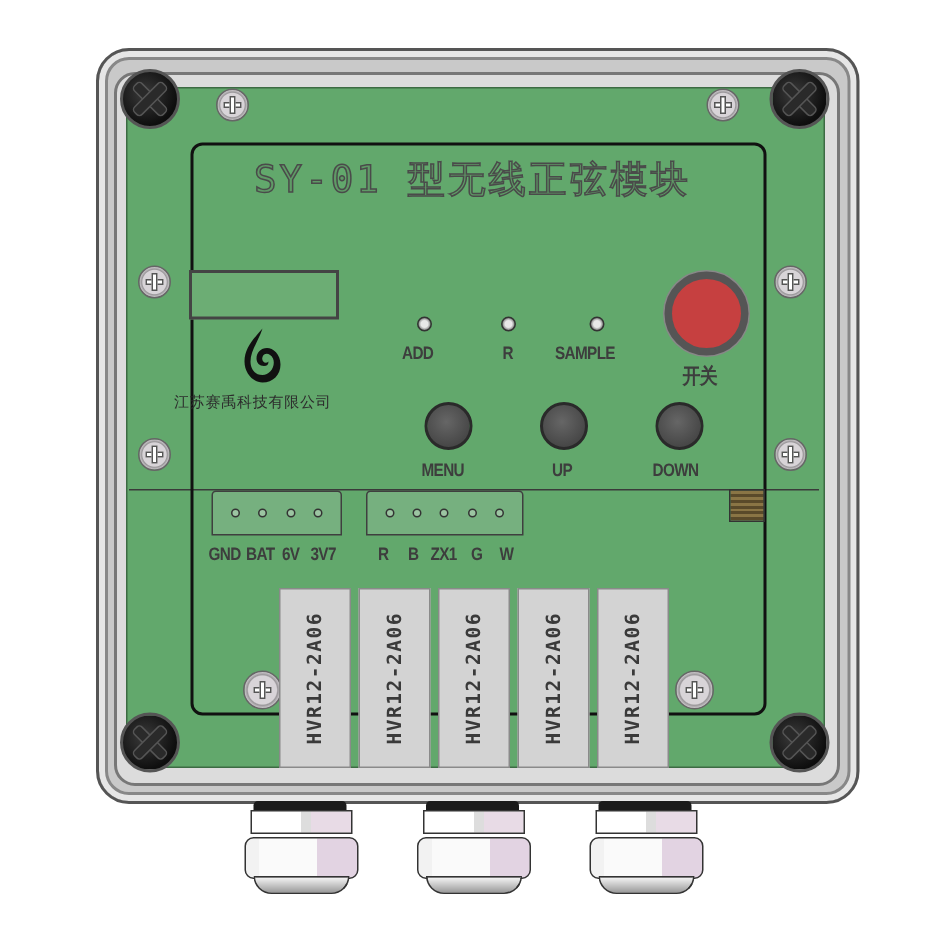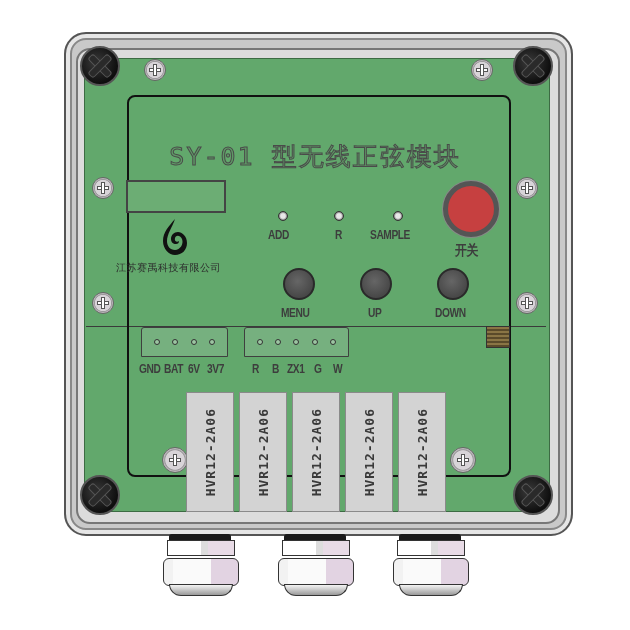--- a/index.html
+++ b/index.html
@@ -43,21 +43,21 @@
   }
   .pcb-screw::before, .pcb-screw::after {
     content: ""; position: absolute; left: 50%; top: 50%; background: #fff; border: 1px solid #555;
     transform: translate(-50%,-50%);
   }
   .pcb-screw::before { width: 10px; height: 2px; }
   .pcb-screw::after { width: 2px; height: 10px; }
 
   .title {
     position: absolute; left: 0; width: 630px; top: 103px; text-align: center;
-    font-family: "DejaVu Sans Mono", monospace; font-size: 25px; color: #5f9a66; letter-spacing: 2px; margin-top: 37px;
+    font-family: "DejaVu Sans Mono", monospace; font-size: 25px; color: #5f9a66; letter-spacing: 2px;
     -webkit-text-stroke: 1px #4a4a4a;
   }
   .display-window {
     position: absolute; left: 126px; top: 180px; width: 100px; height: 33px;
     background: #6cad74; border: 2px solid #444; box-sizing: border-box;
   }
   .logo { position: absolute; left: 160px; top: 218px; width: 30px; height: 38px; }
   .company {
     position: absolute; left: 116px; top: 261px; font-size: 10px; color: #2c2c2c; letter-spacing: 0.5px;
   }

